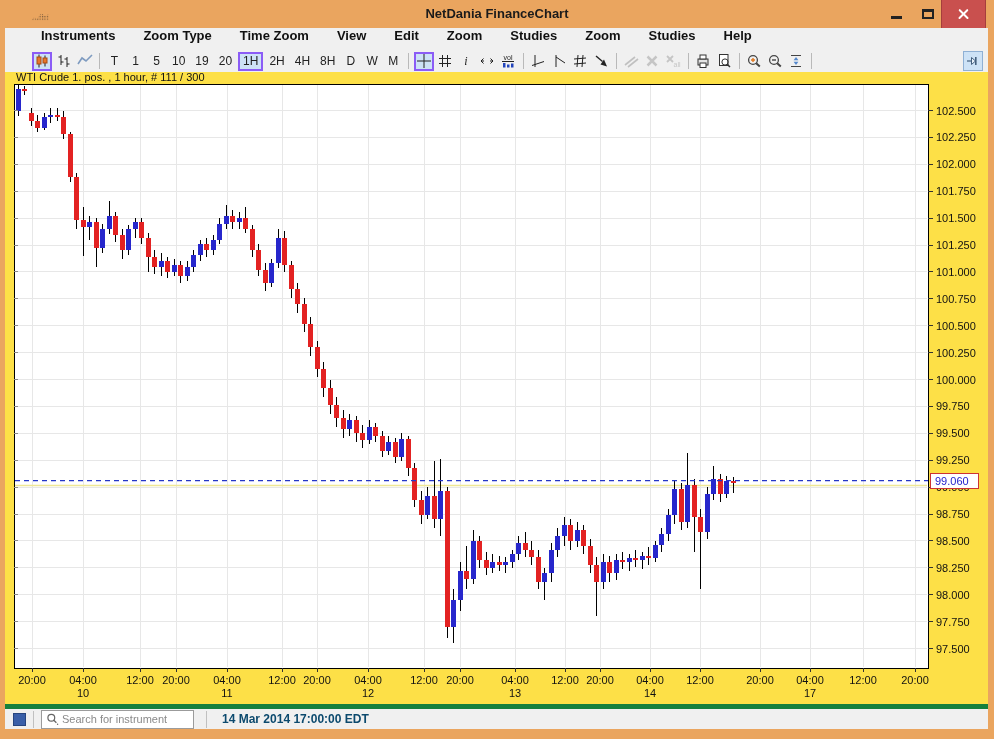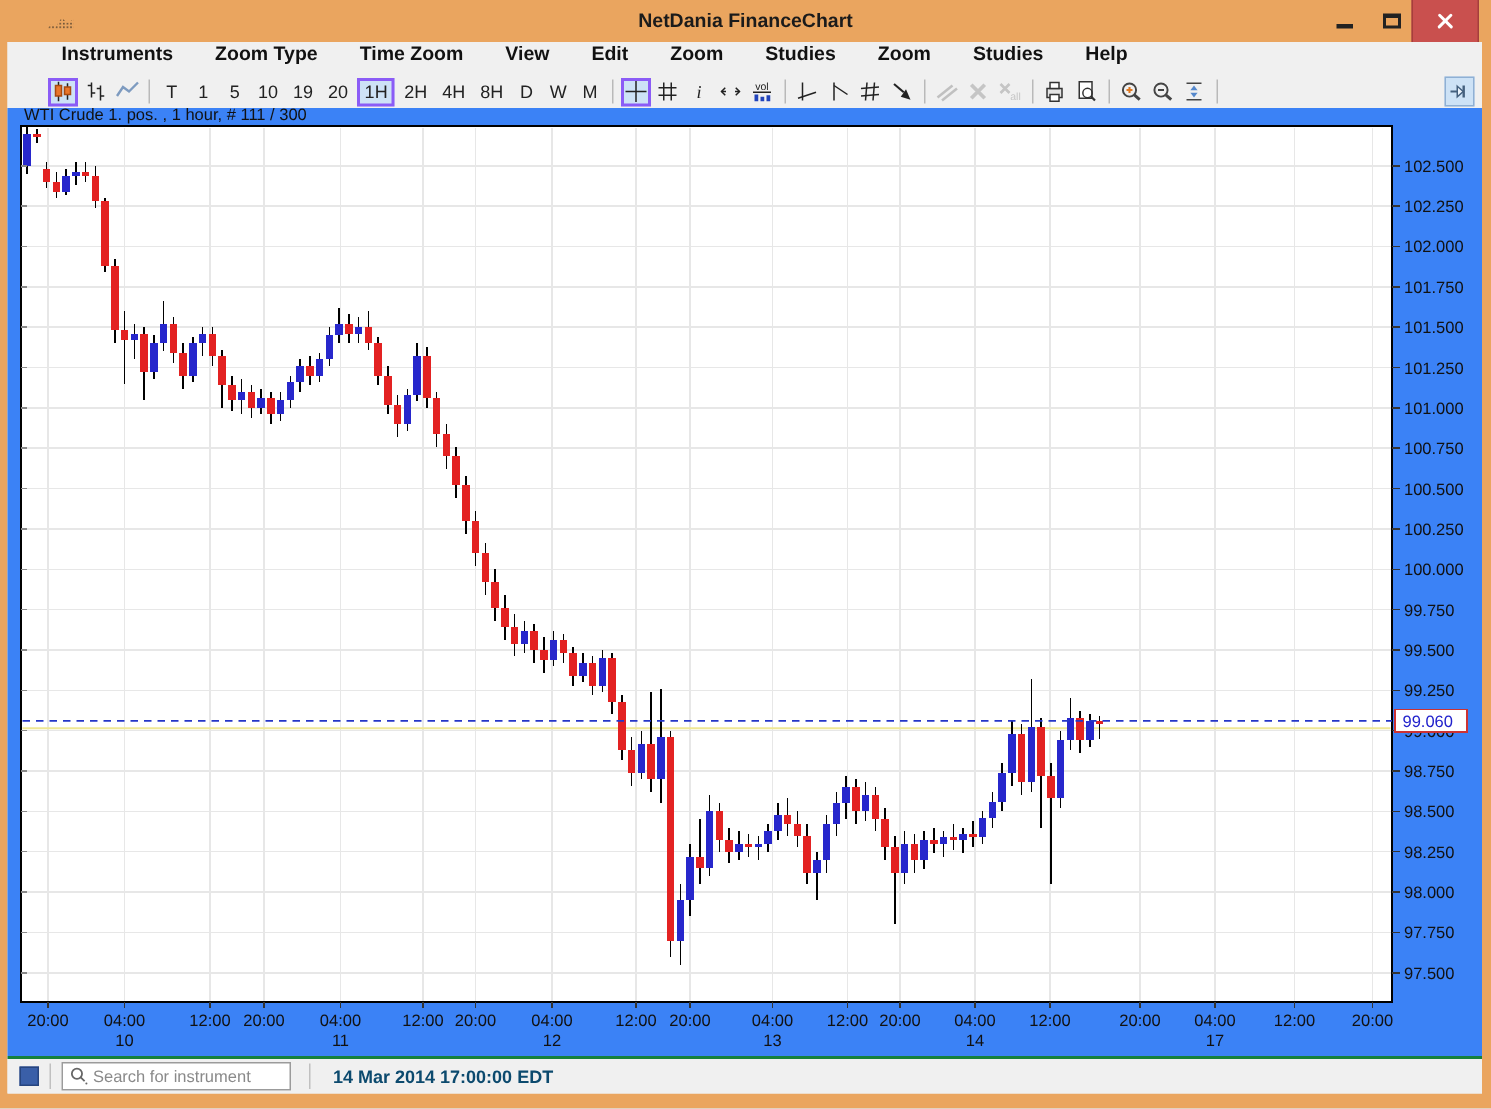--- a/index.html
+++ b/index.html
@@ -36,27 +36,27 @@
     padding-left:26px;background:#F0F0F0;}
   .tool-btn{height:19px;min-width:19px;display:flex;align-items:center;justify-content:center;
     margin:0 1px;font-size:12px;color:#222;border:1px solid transparent;white-space:nowrap;}
   .tool-btn.text{padding:0 3px;}
   .tool-btn.selected{background:#CDE2F6;border:2px solid #8b5cf6;}
   .tool-btn.disabled{opacity:.55;}
   .tool-sep{width:1px;height:16px;background:#b9b9b9;margin:0 4px;flex:none;}
   .pin-btn{position:absolute;right:5px;top:1px;width:20px;height:20px;display:flex;align-items:center;
     justify-content:center;background:#CDE2F6;border:1px solid #8FB0D4;}
   
-  .chartarea{position:absolute;left:0;top:44px;width:983px;height:632px;background:#3b82f6;}
+  .chartarea{position:absolute;left:0;top:44px;width:983px;height:632px;background:#fde047;}
   .chart-label{position:absolute;left:11px;top:-1px;font-size:11px;color:#111;z-index:2;}
   #chart-svg{position:absolute;left:0;top:0;}
   #chart-svg text{font-family:"Liberation Sans",sans-serif;}
   
   .statusbar{position:absolute;left:0;top:676px;width:983px;height:25px;background:#F0F0F0;
-    border-top:2px solid #15803d;display:flex;align-items:center;padding-left:8px;}
+    border-top:5px solid #15803d;display:flex;align-items:center;padding-left:8px;}
   .sb-square{width:13px;height:13px;background:#3A5FA8;border:1px solid #27457f;flex:none;}
   .sb-sep{width:1px;height:17px;background:#c0c0c0;margin:0 7px;flex:none;}
   .searchbox{width:153px;height:19px;background:#fff;border:1px solid #9b9b9b;display:flex;
     align-items:center;padding:0 3px;flex:none;}
   .searchbox input{border:none;outline:none;flex:1;min-width:0;font-size:11px;
     font-family:"Liberation Sans",sans-serif;color:#333;background:transparent;}
   .searchbox input::placeholder{color:#8a8a8a;}
   .sb-time{font-size:12px;font-weight:bold;color:#0c4a6e;margin-left:8px;white-space:nowrap;}
 </style>
 </head>

